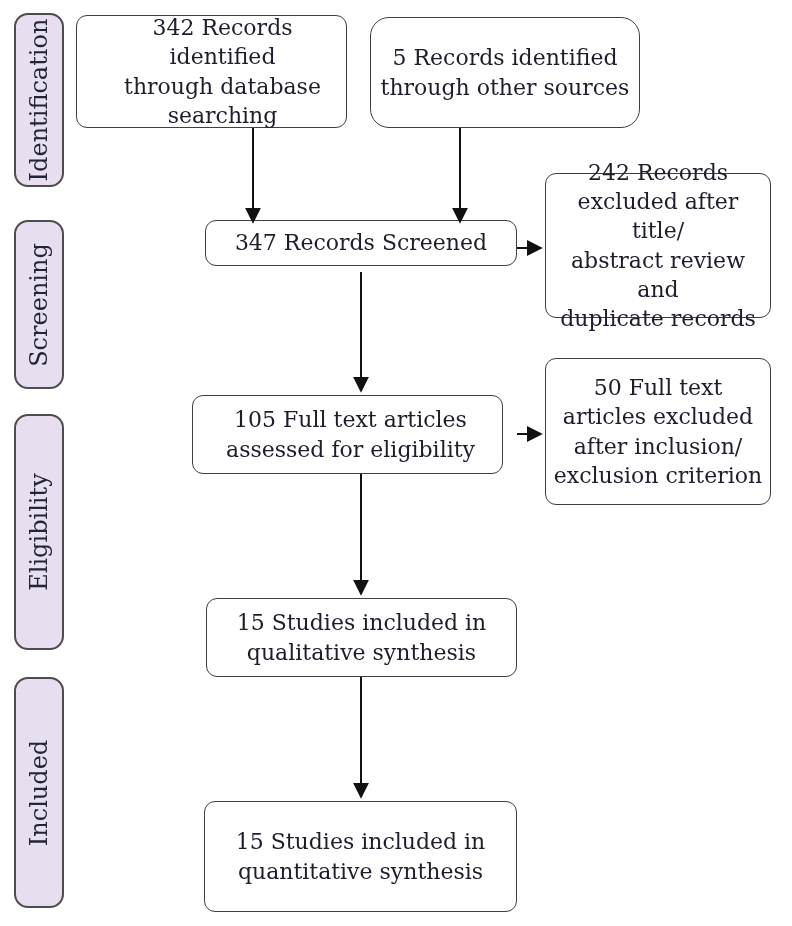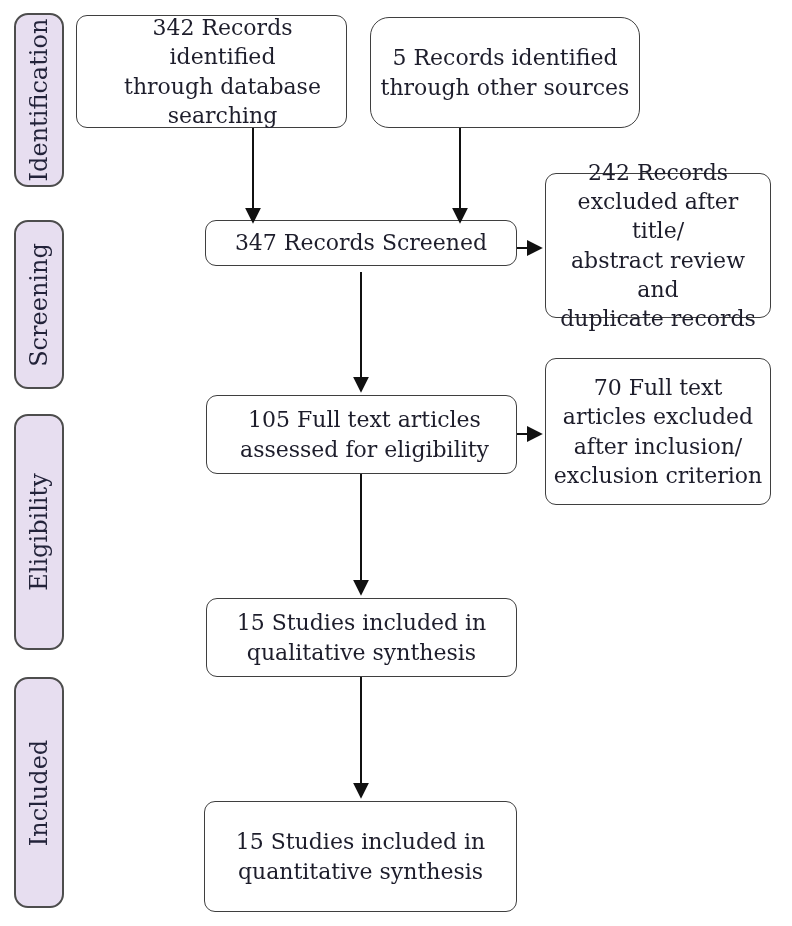--- a/index.html
+++ b/index.html
@@ -53,21 +53,21 @@
     text-align: center;
     font-size: 22px;
     line-height: 1.33;
     white-space: pre-line;
     padding: 4px 6px;
   }
   #node-db-search          { left: 76px;  top: 15px;  width: 271px; height: 113px; padding-left: 28px; }
   #node-other-sources      { left: 370px; top: 17px;  width: 270px; height: 111px; border-radius: 19px; }
   #node-screened           { left: 205px; top: 220px; width: 312px; height: 46px; }
   #node-excluded-title     { left: 545px; top: 173px; width: 226px; height: 145px; }
-  #node-fulltext-assessed  { left: 206px; top: 395px; width: 311px; height: 79px; padding-left: 12px; }
+  #node-fulltext-assessed  { left: 192px; top: 395px; width: 311px; height: 79px; padding-left: 12px; }
   #node-fulltext-excluded  { left: 545px; top: 358px; width: 226px; height: 147px; }
   #node-qualitative        { left: 206px; top: 598px; width: 311px; height: 79px; }
   #node-quantitative       { left: 204px; top: 801px; width: 313px; height: 111px; }
 
   .arrow-layer {
     position: absolute;
     inset: 0;
     width: 792px;
     height: 926px;
     pointer-events: none;
@@ -96,21 +96,21 @@
 searching</div>
   <div class="node" id="node-other-sources">5 Records identified
 through other sources</div>
   <div class="node" id="node-screened">347 Records Screened</div>
   <div class="node" id="node-excluded-title">242 Records
 excluded after title/
 abstract review and
 duplicate records</div>
   <div class="node" id="node-fulltext-assessed">105 Full text articles
 assessed for eligibility</div>
-  <div class="node" id="node-fulltext-excluded">70 Full text
+  <div class="node" id="node-fulltext-excluded">50 Full text
 articles excluded
 after inclusion/
 exclusion criterion</div>
   <div class="node" id="node-qualitative">15 Studies included in
 qualitative synthesis</div>
   <div class="node" id="node-quantitative">15 Studies included in
 quantitative synthesis</div>
 
   <svg class="arrow-layer" viewBox="0 0 792 926" xmlns="http://www.w3.org/2000/svg">
     <defs>

